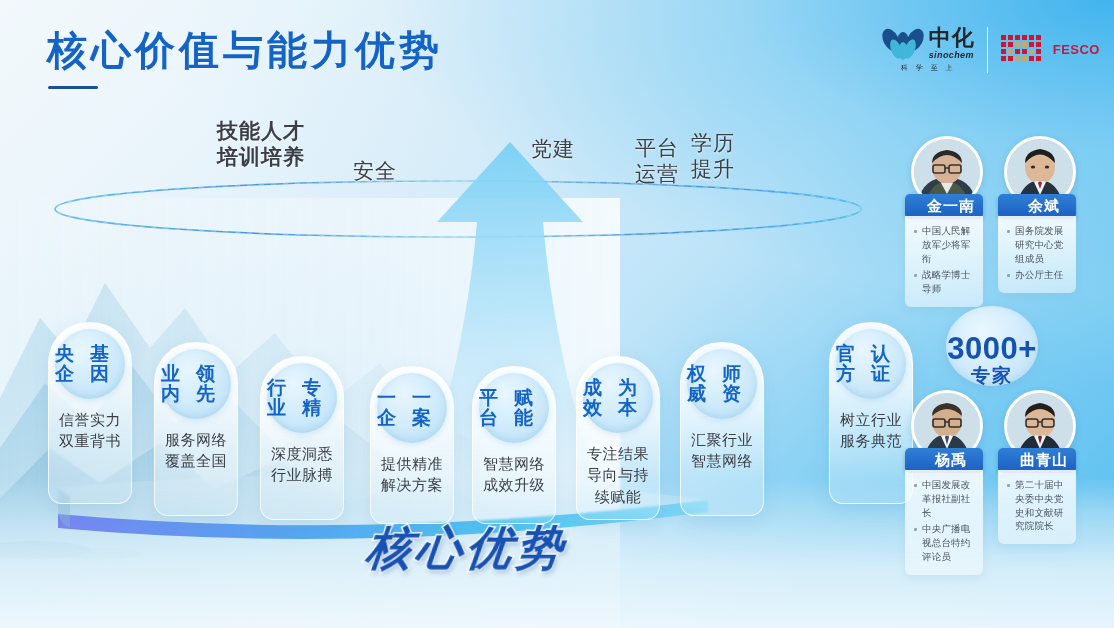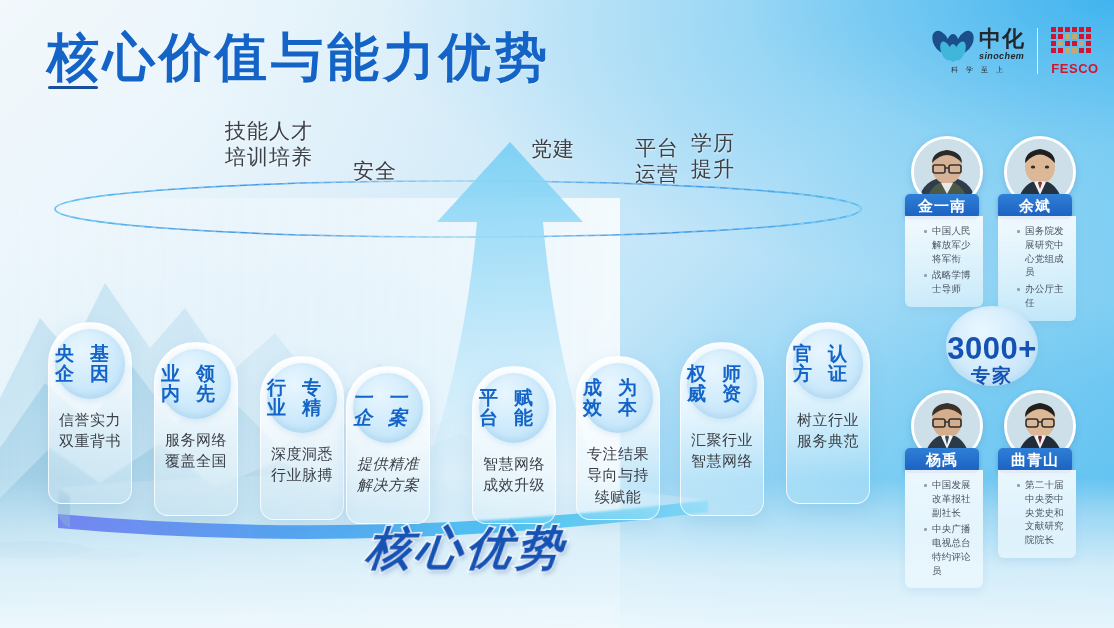--- a/index.html
+++ b/index.html
@@ -27,21 +27,21 @@
     position:absolute;left:0;bottom:0;width:1114px;height:150px;
     background:linear-gradient(180deg,rgba(215,238,249,.0) 0%,rgba(197,230,246,.55) 22%,rgba(222,241,250,.9) 60%,rgba(238,248,253,.95) 100%);
   }
   
   .orbit{position:absolute;left:52px;top:178px;width:812px;height:62px;}
   
   .arrow{position:absolute;left:385px;top:140px;width:250px;height:400px;}
   
   .title{
     position:absolute;left:47px;top:23px;
-    font-size:52px;font-weight:700;letter-spacing:4px;color:#1464c8;
+    font-size:40px;font-weight:700;letter-spacing:4px;color:#1464c8;
     text-shadow:0 1px 1px rgba(255,255,255,.6);
   }
   .title-rule{position:absolute;left:48px;top:86px;width:50px;height:3px;background:#1a4f9c;border-radius:2px;}
 
   
   .kw{
     position:absolute;color:#3b3f46;font-size:21px;font-weight:500;
     line-height:1.22;text-align:center;text-shadow:0 1px 2px rgba(255,255,255,.75);
     letter-spacing:1px;
   }
@@ -86,30 +86,31 @@
 
   
   .expert{position:absolute;width:78px;}
   .expert .photo{
     position:absolute;left:6px;top:0;width:66px;height:66px;border-radius:50%;
     border:3px solid #ffffff;overflow:hidden;
     box-shadow:0 2px 6px rgba(70,130,180,.3);
     background:#cfe2ef;
   }
   .expert .plate{
-    position:absolute;left:0;top:58px;width:74px;height:25px;border-radius:5px;
+    position:absolute;left:0;top:58px;width:64px;height:25px;border-radius:5px;
     background:linear-gradient(180deg,#2f7fd6 0%,#1a5fc0 100%);
     color:#fff;font-size:15px;font-weight:700;letter-spacing:1px;
     display:flex;align-items:center;justify-content:center;
     box-shadow:0 2px 4px rgba(25,80,160,.35);
+    padding-left:14px;
   }
   .expert .bio{
     position:absolute;left:0;top:80px;width:78px;
     background:linear-gradient(180deg,rgba(255,255,255,.88),rgba(244,251,255,.55));
-    border-radius:0 0 6px 6px;padding:8px 4px 8px 18px;box-sizing:border-box;
+    border-radius:0 0 6px 6px;padding:8px 4px 8px 8px;box-sizing:border-box;
     box-shadow:0 3px 8px rgba(110,165,210,.16);
   }
   .expert .bio li{
     list-style:none;position:relative;padding-left:9px;margin:0 0 3px 0;
     font-size:9.5px;color:#4a5360;line-height:1.45;letter-spacing:.2px;
   }
   .expert .bio li:before{
     content:"";position:absolute;left:1px;top:6px;width:2.5px;height:2.5px;
     background:#8fa3b5;border-radius:1px;
   }
@@ -126,21 +127,21 @@
   .badge3000 .t{font-size:19px;font-weight:700;color:#1552b4;line-height:1.1;letter-spacing:2px;}
 
   
   .logos{position:absolute;right:14px;top:26px;display:flex;align-items:center;gap:12px;}
   .logo-divider{width:1px;height:46px;background:rgba(255,255,255,.8);}
   .sinochem-wrap{display:flex;flex-direction:column;align-items:center;}
   .sinochem-row{display:flex;align-items:center;gap:5px;}
   .sinochem-cn{font-size:22px;font-weight:700;color:#23262b;letter-spacing:1px;line-height:1;}
   .sinochem-en{font-size:9px;font-style:italic;font-weight:700;color:#23262b;letter-spacing:.4px;margin-top:1px;}
   .sinochem-motto{font-size:7px;color:#23262b;letter-spacing:3px;margin-top:3px;}
-  .fesco-wrap{display:flex;flex-direction:column;align-items:center;gap:3px;}
+  .fesco-wrap{display:flex;flex-direction:row;align-items:center;gap:3px;}
   .fesco-txt{font-size:13px;font-weight:700;color:#d4142e;letter-spacing:.5px;}
 </style>
 </head>
 <body>
 
 <div id="slide">
 
   <div class="sky"></div>
 
   <svg class="scenery" viewBox="0 0 620 430" preserveAspectRatio="none">
@@ -246,21 +247,21 @@
             <rect x="15" y="22" width="5" height="5" fill="#c8a86a"></rect>
             <rect x="22" y="22" width="5" height="5" fill="#c8a86a"></rect>
             <rect x="29" y="22" width="5" height="5"></rect>
             <rect x="36" y="22" width="5" height="5"></rect>
         </g>
       </svg>
       <div class="fesco-txt">FESCO</div>
     </div>
   </div>
 
-  <div class="kw" style="left:204px;top:118px;width:130px;">
+  <div class="kw" style="left:196px;top:118px;width:130px;font-weight:bold;">
     <div>技能人才</div>
     <div>培训培养</div>
   </div>
   <div class="kw" style="left:340px;top:158px;width:70px;">
     <div>安全</div>
   </div>
   <div class="kw" style="left:518px;top:136px;width:70px;">
     <div>党建</div>
   </div>
   <div class="kw" style="left:620px;top:135px;width:74px;">
@@ -317,21 +318,21 @@
     <div class="bubble">
       <span>业内</span>
       <span>领先</span>
     </div>
     <div class="desc">
       <div>服务网络</div>
       <div>覆盖全国</div>
     </div>
   </div>
 
-  <div class="card" style="left:346px;top:366px;height:156px;font-style:italic;">
+  <div class="card" style="left:370px;top:366px;height:156px;">
     <div class="bubble">
       <span>一企</span>
       <span>一案</span>
     </div>
     <div class="desc">
       <div>提供精准</div>
       <div>解决方案</div>
     </div>
   </div>
 
@@ -362,21 +363,21 @@
     <div class="bubble">
       <span>权威</span>
       <span>师资</span>
     </div>
     <div class="desc">
       <div>汇聚行业</div>
       <div>智慧网络</div>
     </div>
   </div>
 
-  <div class="card" style="left:786px;top:322px;height:180px;">
+  <div class="card" style="left:829px;top:322px;height:180px;">
     <div class="bubble">
       <span>官方</span>
       <span>认证</span>
     </div>
     <div class="desc">
       <div>树立行业</div>
       <div>服务典范</div>
     </div>
   </div>
 

